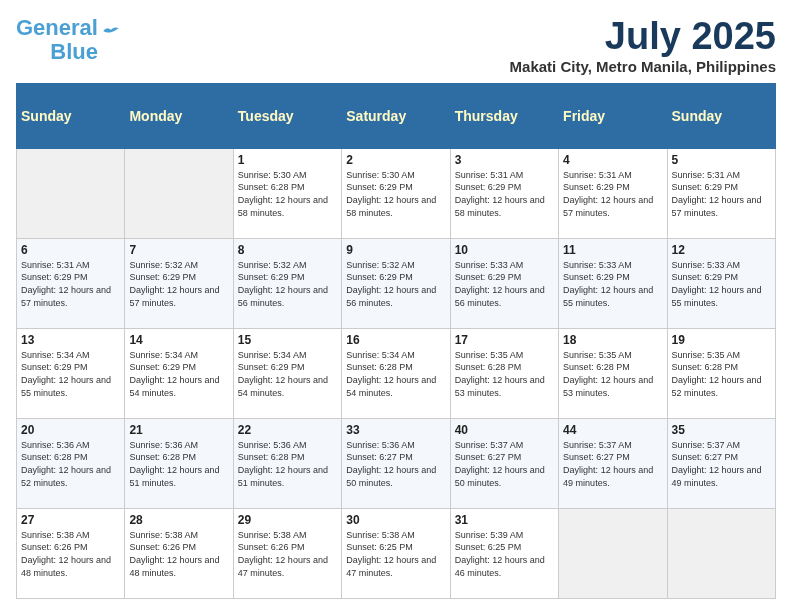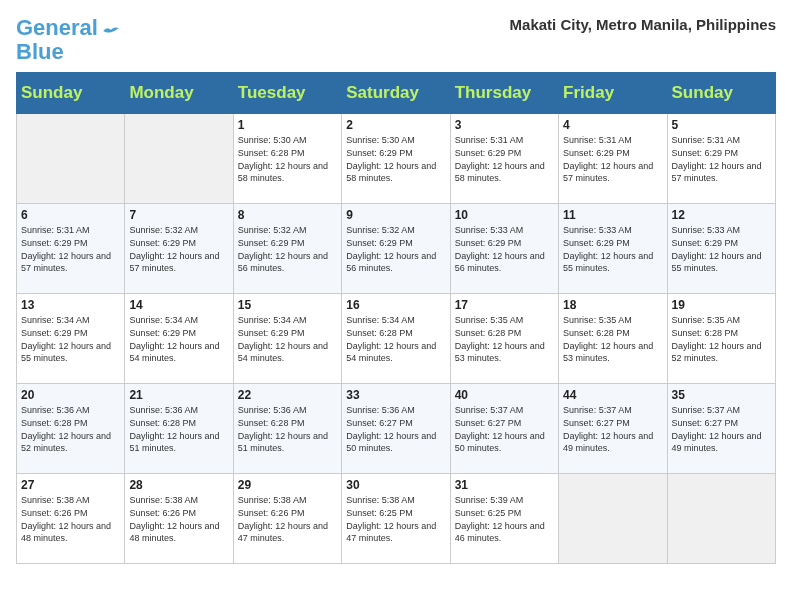--- a/index.html
+++ b/index.html
@@ -19,20 +19,21 @@
     .logo {
       display: flex;
       flex-direction: column;
       align-items: flex-start;
     }
     .logo-text {
       font-size: 22px;
       font-weight: bold;
       color: #1a3a5c;
       line-height: 1.1;
+      text-align: right;
     }
     .logo-text span { color: #4a9fd4; }
     .logo-bird {
       width: 18px;
       height: 14px;
       margin-left: 52px;
       margin-top: -8px;
     }
     .title-block { text-align: right; }
     .month-year {
@@ -46,24 +47,24 @@
       color: #333;
       font-weight: bold;
     }
     table {
       width: 100%;
       border-collapse: collapse;
       table-layout: fixed;
     }
     thead th {
       background: #2e6da4;
-      color: #bef264;
-      font-size: 17px;
-      font-weight: bold;
-      padding: 10px 4px;
+      color: #fef9c3;
+      font-size: 14px;
+      font-weight: bold;
+      padding: 24px 4px;
       text-align: left;
       border: 1px solid #2e6da4;
     }
     tbody td {
       border: 1px solid #ccc;
       vertical-align: top;
       padding: 4px;
       font-size: 9.5px;
       color: #222;
       min-height: 80px;
@@ -95,20 +96,21 @@
       <span class="logo-text">
         <span>General</span><br>
         <span style="color:#4a9fd4;">Blue</span>
       </span>
       <svg class="logo-bird" viewBox="0 0 30 20" style="margin-left:4px;margin-top:-18px;">
         <path d="M2,10 Q8,2 15,8 Q20,2 28,5 Q22,10 15,12 Q8,14 2,10Z" fill="#4a9fd4"></path>
       </svg>
     </div>
   </div>
   <div class="title-block">
+    <div class="month-year">July 2025</div>
     <div class="location">Makati City, Metro Manila, Philippines</div>
   </div>
 </div>
 
 <table>
   <thead>
     <tr>
     <th>Sunday</th>
         <th>Monday</th>
         <th>Tuesday</th>

